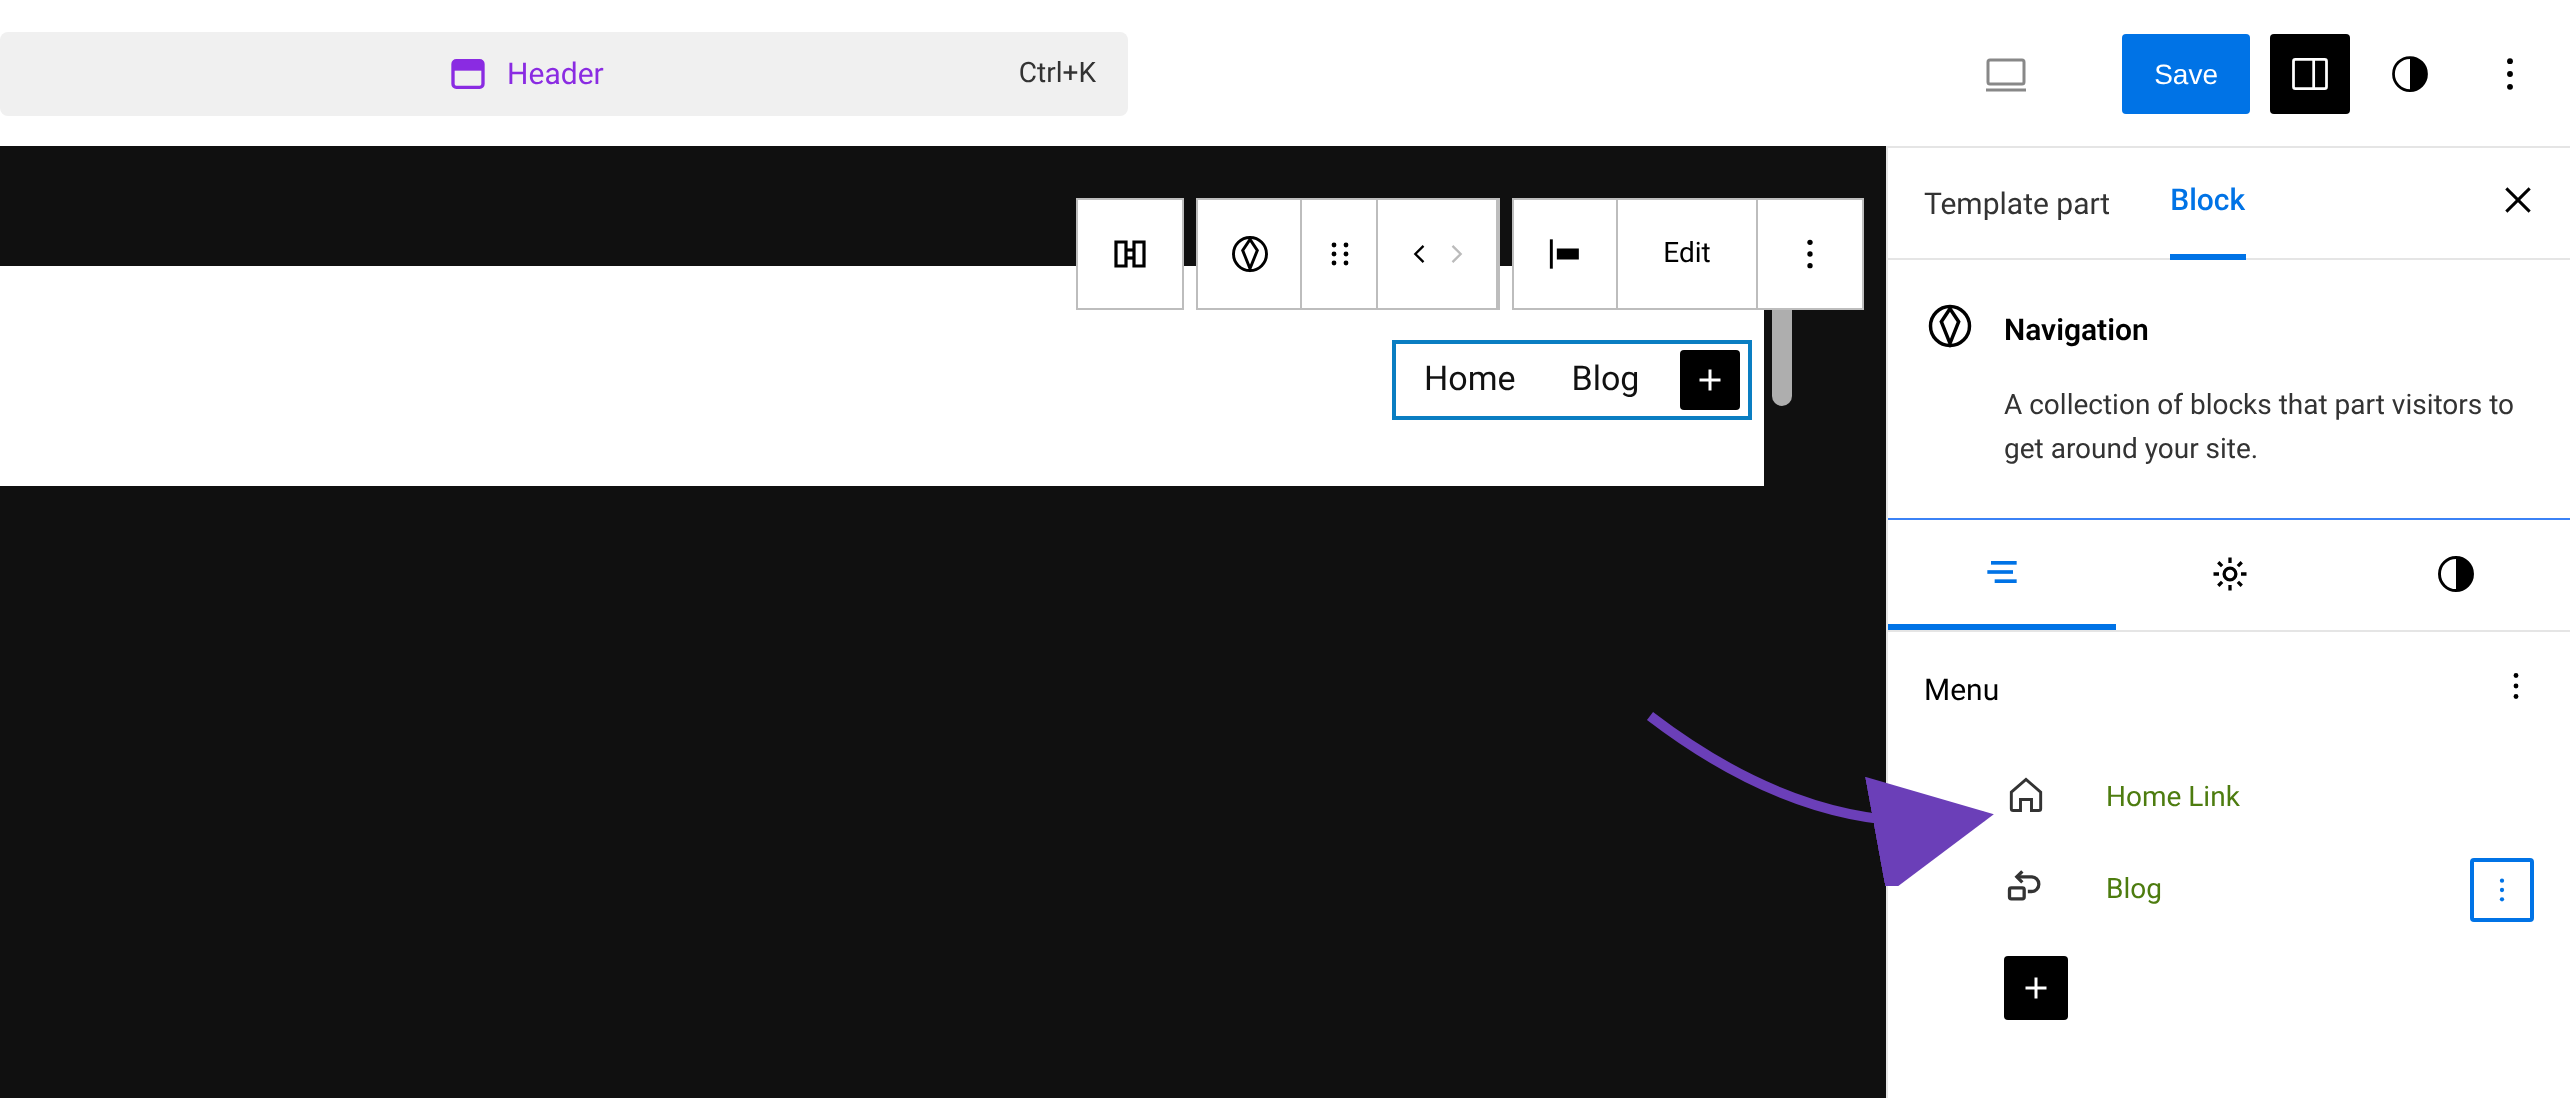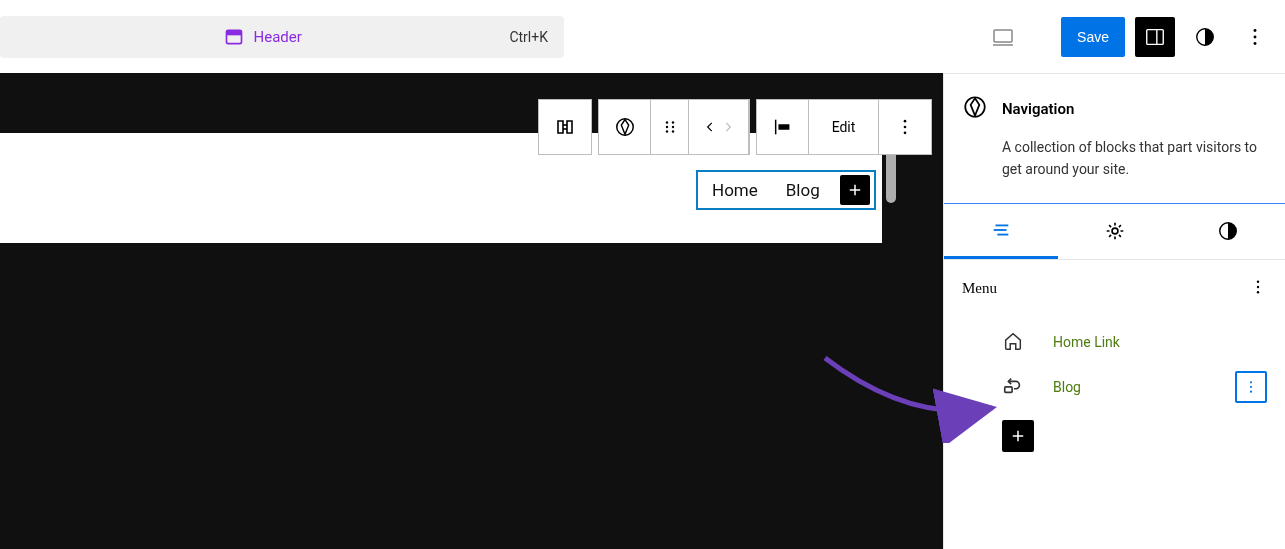--- a/index.html
+++ b/index.html
@@ -216,21 +216,20 @@
   .sb-subtab.active { border-bottom: 3px solid #0073e6; }
   .sb-menu-section {
     padding: 18px;
   }
   .sb-menu-header {
     display: flex;
     align-items: center;
     justify-content: space-between;
     font-size: 15px;
     margin-bottom: 20px;
-    font-family: Liberation Serif, serif;
   }
   .menu-item-row {
     display: flex;
     align-items: center;
     gap: 29px;
     padding: 10px 0 10px 40px;
     font-size: 14px;
     color: #4d7c0f;
     position: relative;
   }
@@ -375,20 +374,30 @@
     <span class="nav-add">
       <svg width="18" height="18" viewBox="0 0 24 24">
           <line x1="12" y1="5" x2="12" y2="19" stroke="#fff" stroke-width="2"></line>
           <line x1="5" y1="12" x2="19" y2="12" stroke="#fff" stroke-width="2"></line>
         </svg>
     </span>
   </div>
 </div>
 
 <div class="sidebar">
+  <div class="sb-tabs">
+    <div class="sb-tab">Template part</div>
+    <div class="sb-tab active">Block</div>
+    <span class="sb-close">
+      <svg width="20" height="20" viewBox="0 0 24 24">
+          <line x1="5" y1="5" x2="19" y2="19" stroke="#000" stroke-width="1.8"></line>
+          <line x1="19" y1="5" x2="5" y2="19" stroke="#000" stroke-width="1.8"></line>
+        </svg>
+    </span>
+  </div>
 
   <div class="sb-block-info">
     <div class="sb-block-row">
       <span>
         <svg width="26" height="26" viewBox="0 0 24 24">
             <circle cx="12" cy="12" r="9" fill="none" stroke="#000" stroke-width="1.6"></circle>
             <path d="M12 4l4 6-4 10-4-10z" fill="none" stroke="#000" stroke-width="1.6"></path>
           </svg>
       </span>
       <span class="sb-block-title">Navigation</span>

